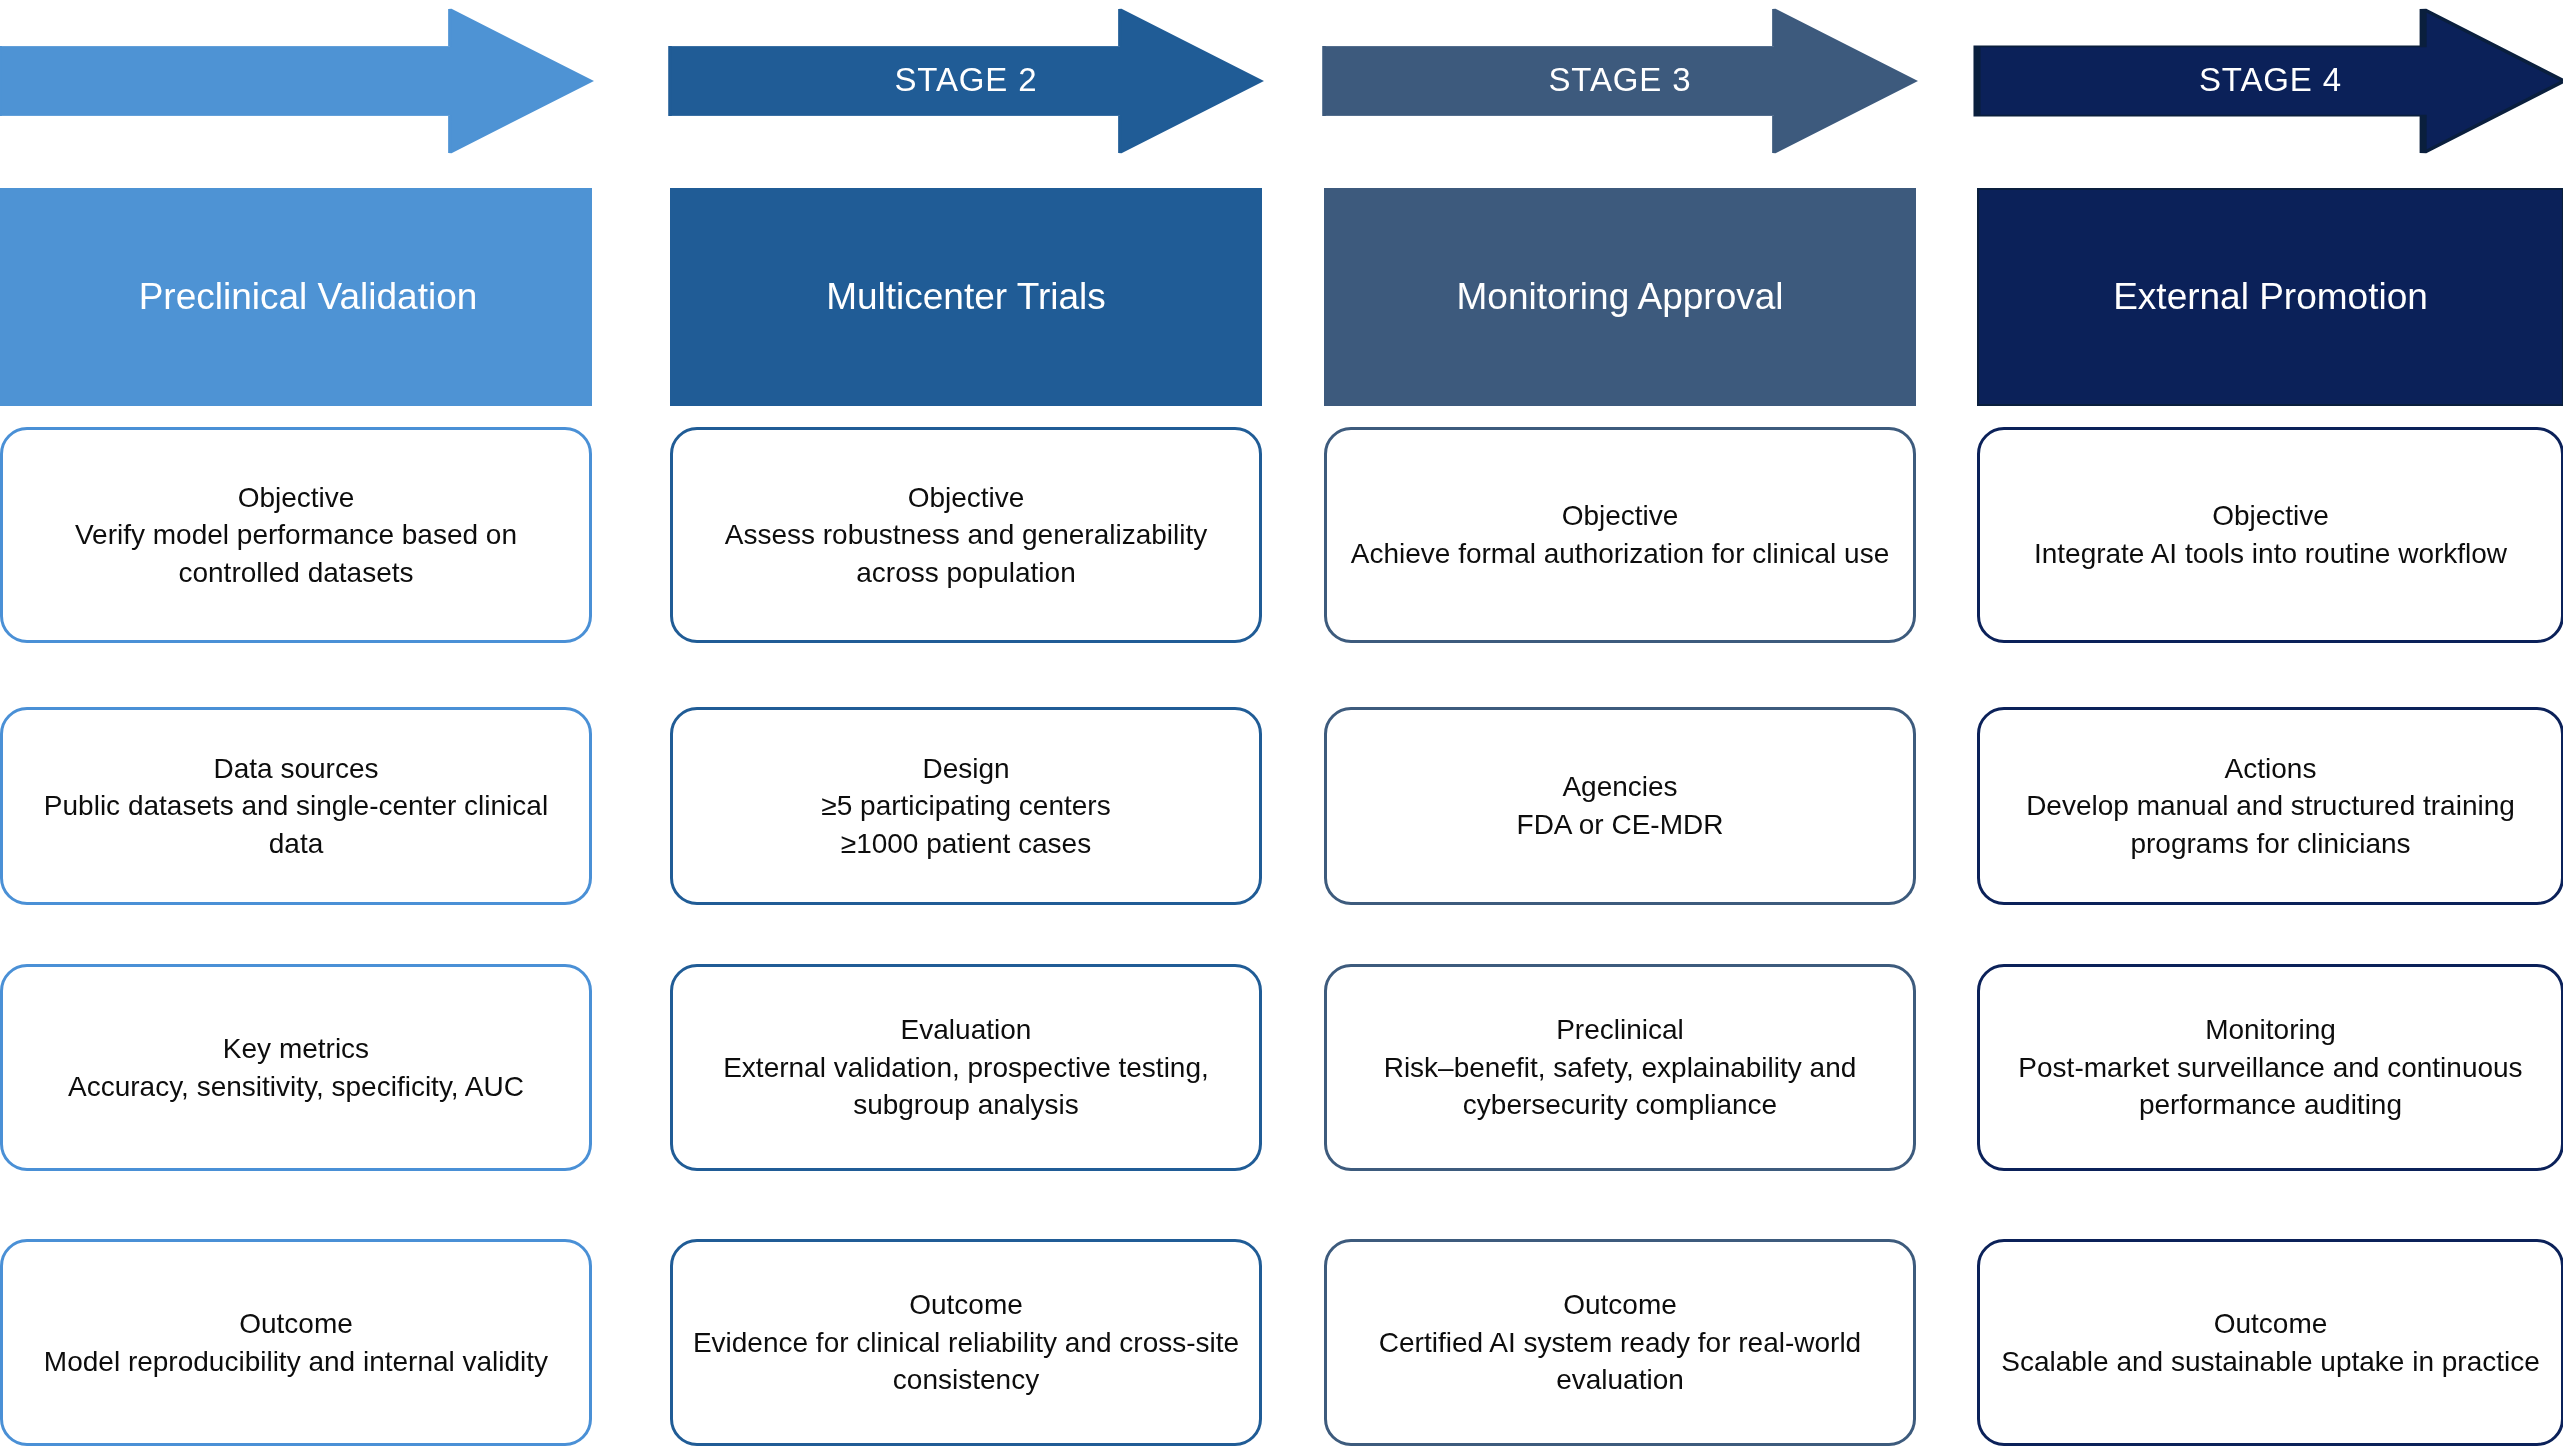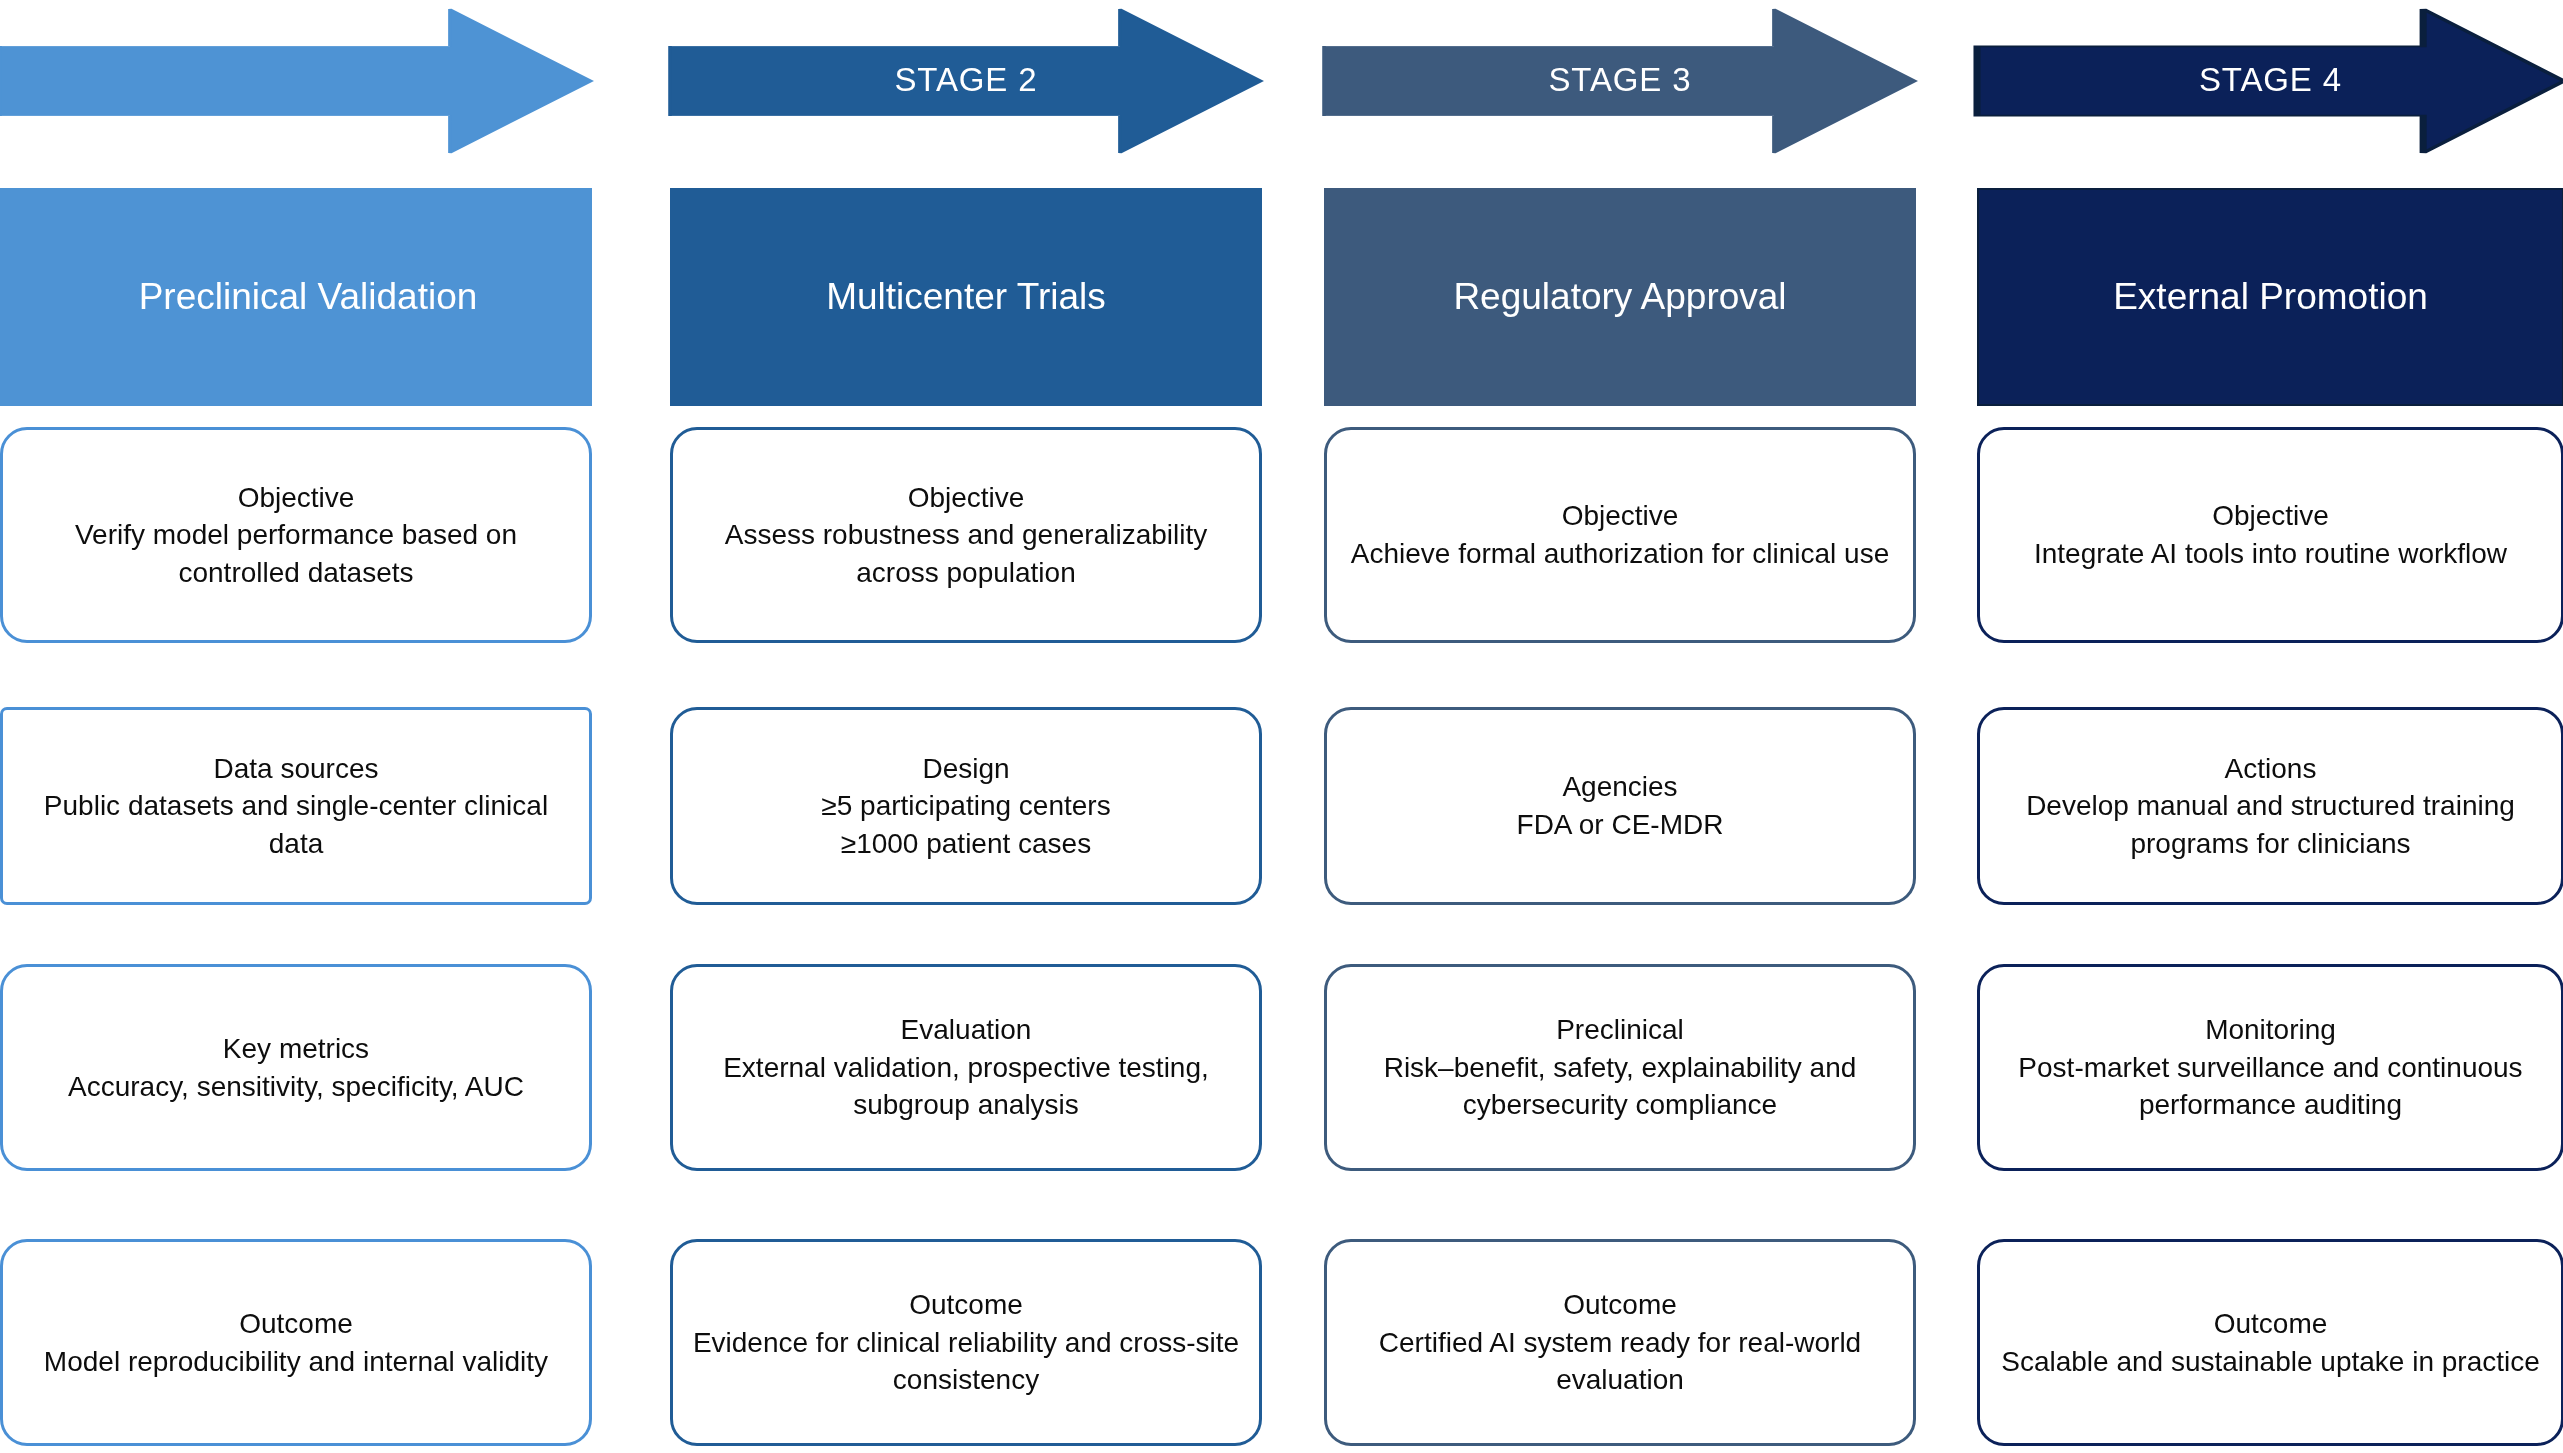--- a/index.html
+++ b/index.html
@@ -110,21 +110,21 @@
     </div>
 
     <div class="title-block" style="background:#4e93d4;padding-left:24px;">
       <span>Preclinical Validation</span>
     </div>
 
     <div class="card row-1" style="border-color:#4a90d6;">
       <span class="card-text">Objective
 Verify model performance based on controlled datasets</span>
     </div>
-    <div class="card row-2" style="border-color:#4a90d6;border-radius:7px;">
+    <div class="card row-2" style="border-color:#4a90d6;">
       <span class="card-text">Data sources
 Public datasets and single-center clinical data</span>
     </div>
     <div class="card row-3" style="border-color:#4a90d6;">
       <span class="card-text">Key metrics
 Accuracy, sensitivity, specificity, AUC</span>
     </div>
     <div class="card row-4" style="border-color:#4a90d6;">
       <span class="card-text">Outcome
 Model reproducibility and internal validity</span>
@@ -168,21 +168,21 @@
     <div class="arrow-wrap">
       <svg viewBox="0 0 100 100" preserveAspectRatio="none">
         <polygon points="0,26 76,26 76,0 100,50 76,100 76,74 0,74" fill="#3d5a7d" stroke="#3d5a7d" stroke-width="0.6"></polygon>
       </svg>
     </div>
     <div class="arrow-label">
       <span>STAGE 3</span>
     </div>
 
     <div class="title-block" style="background:#3d5a7d;">
-      <span>Regulatory Approval</span>
+      <span>Monitoring Approval</span>
     </div>
 
     <div class="card row-1" style="border-color:#3d5b7d;">
       <span class="card-text">Objective
 Achieve formal authorization for clinical use</span>
     </div>
     <div class="card row-2" style="border-color:#3d5b7d;">
       <span class="card-text">Agencies
 FDA or CE-MDR</span>
     </div>

